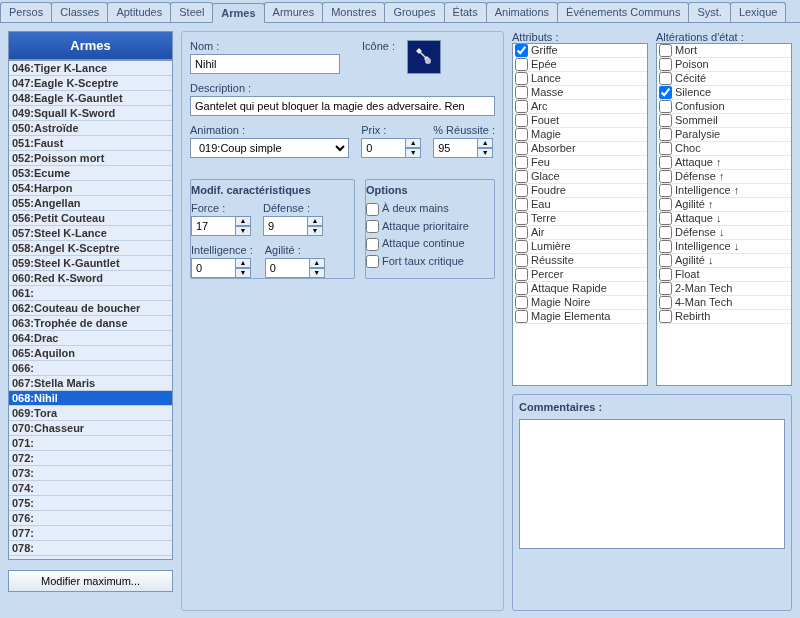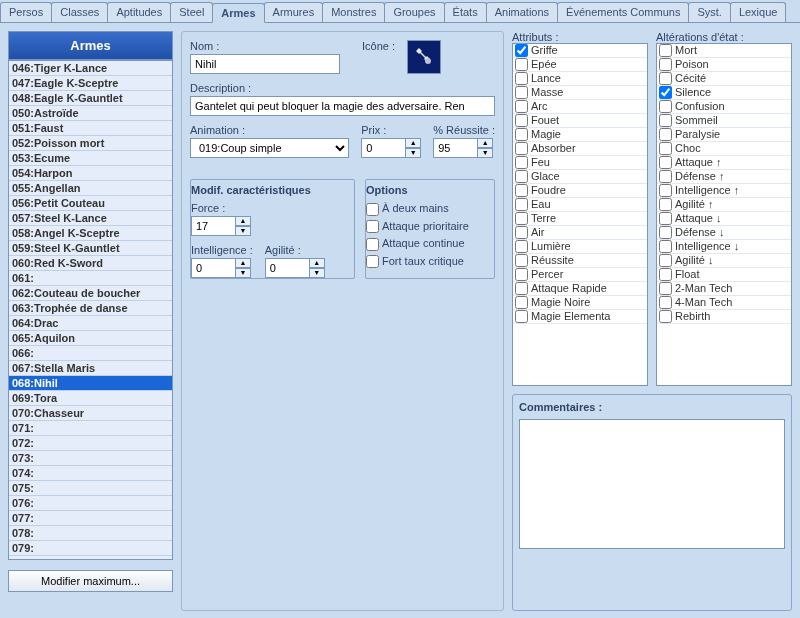--- a/index.html
+++ b/index.html
@@ -73,20 +73,21 @@
     <div class="tab">Lexique</div>
   </div>
 
 <div class="content">
   <div class="left">
     <div class="left-title">Armes</div>
     <div class="weapon-list" id="wlist">
         <div class="witem">046:Tiger K-Lance</div>
         <div class="witem">047:Eagle K-Sceptre</div>
         <div class="witem">048:Eagle K-Gauntlet</div>
+        <div class="witem">049:Squall K-Sword</div>
         <div class="witem">050:Astroïde</div>
         <div class="witem">051:Faust</div>
         <div class="witem">052:Poisson mort</div>
         <div class="witem">053:Ecume</div>
         <div class="witem">054:Harpon</div>
         <div class="witem">055:Angellan</div>
         <div class="witem">056:Petit Couteau</div>
         <div class="witem">057:Steel K-Lance</div>
         <div class="witem">058:Angel K-Sceptre</div>
         <div class="witem">059:Steel K-Gauntlet</div>
@@ -169,20 +170,30 @@
             <div class="field">
               <span class="label">Force :</span>
               <div class="num">
                   <input type="text" value="17" style="">
                   <div class="spin">
                     <div>▲</div>
                     <div>▼</div>
                   </div>
                 </div>
             </div>
+            <div class="field">
+              <span class="label">Défense :</span>
+              <div class="num">
+                  <input type="text" value="9" style="">
+                  <div class="spin">
+                    <div>▲</div>
+                    <div>▼</div>
+                  </div>
+                </div>
+            </div>
           </div>
           <div class="row" style="margin-bottom:0">
             <div class="field">
               <span class="label">Intelligence :</span>
               <div class="num">
                   <input type="text" value="0" style="">
                   <div class="spin">
                     <div>▲</div>
                     <div>▼</div>
                   </div>

